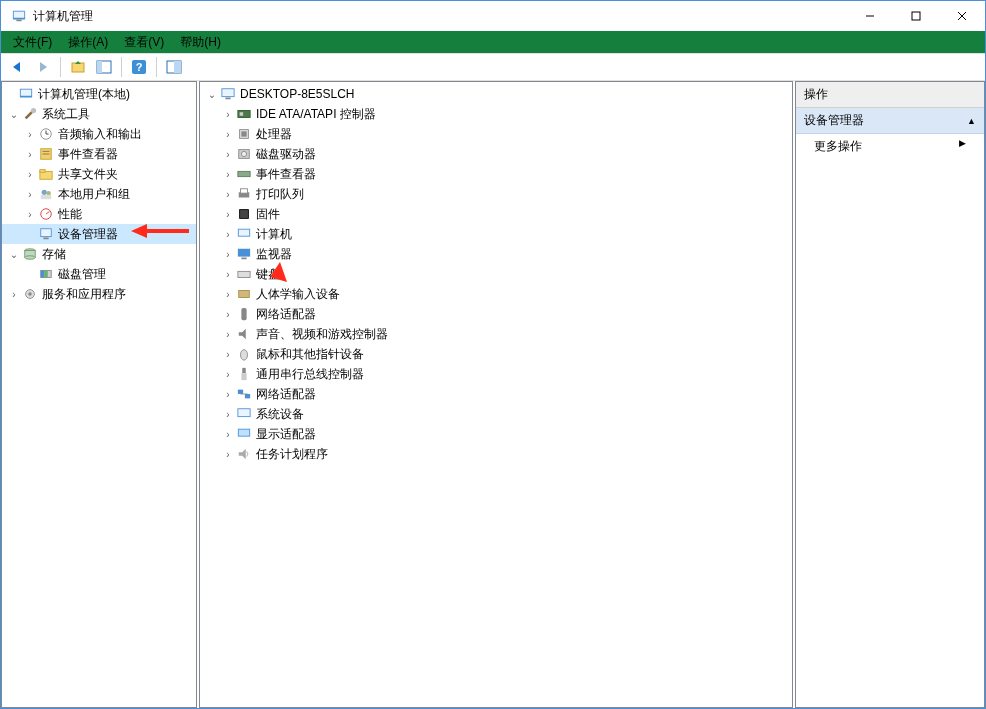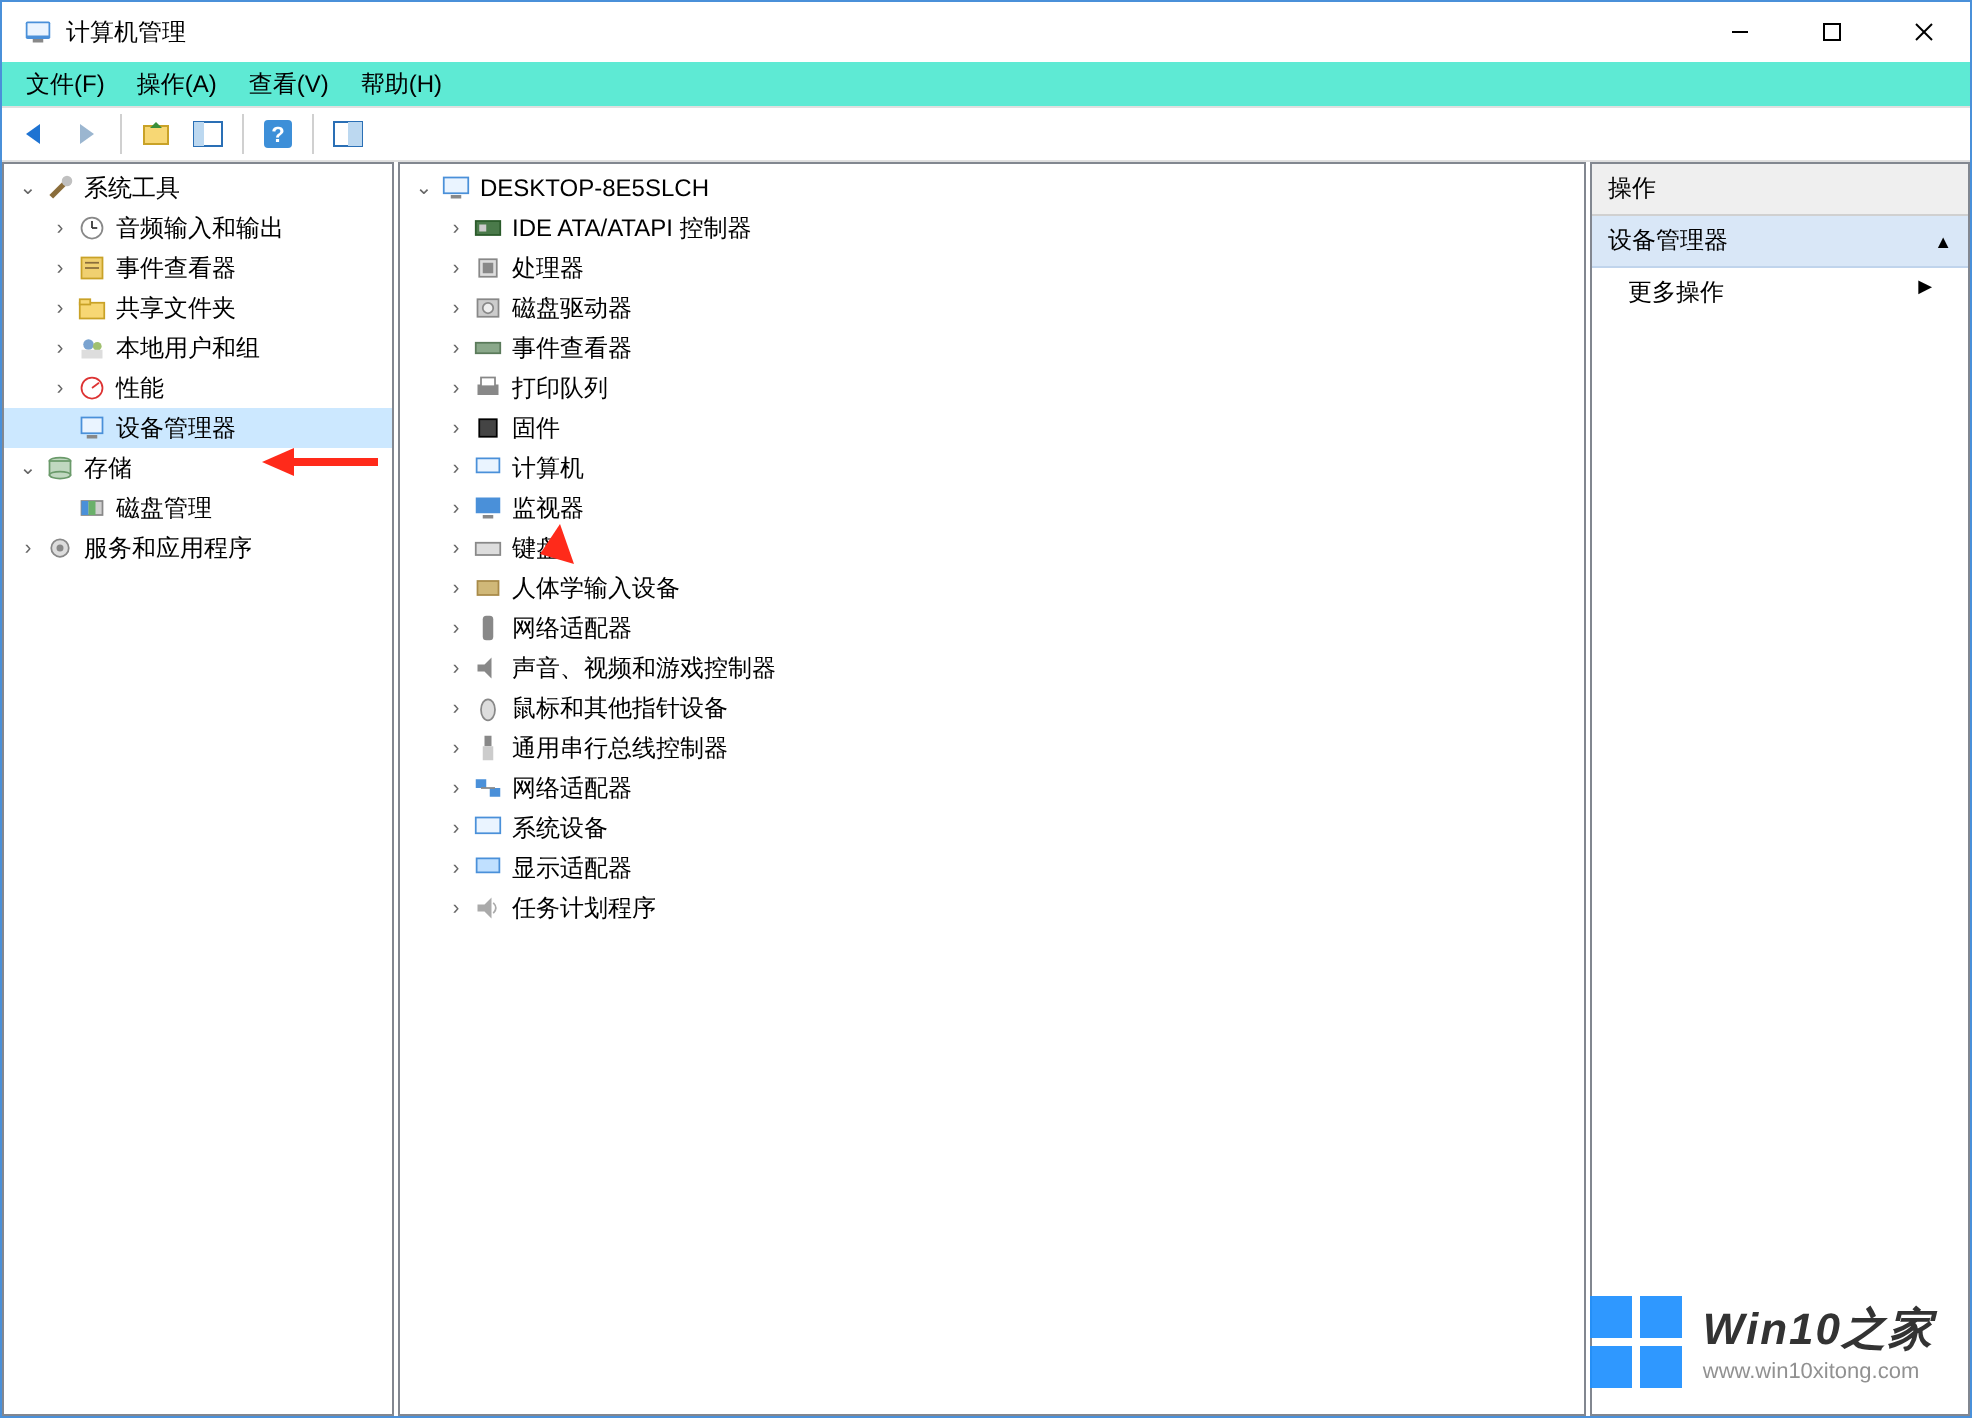--- a/index.html
+++ b/index.html
@@ -7,21 +7,21 @@
 .window { width: 986px; height: 709px; border: 1px solid #4a90d9; position: relative; background: #fff; display: flex; flex-direction: column; }
 
 
 .titlebar { height: 30px; display: flex; align-items: center; padding: 0 0 0 10px; background: #fff; }
 .titlebar-icon { width: 16px; height: 16px; margin-right: 6px; display: flex; align-items: center; justify-content: center; }
 .titlebar-text { flex: 1; font-size: 12px; }
 .win-controls { display: flex; height: 100%; }
 .win-btn { width: 46px; display: flex; align-items: center; justify-content: center; cursor: default; }
 
 
-.menubar { height: 22px; display: flex; align-items: center; padding: 0 4px; background: #5eead4; }
+.menubar { height: 22px; display: flex; align-items: center; padding: 0 4px; background: #15803d; }
 .menu-item { padding: 2px 8px; cursor: default; }
 
 
 .toolbar { height: 28px; display: flex; align-items: center; padding: 2px 4px; border-top: 1px solid #e0e0e0; border-bottom: 1px solid #e0e0e0; background: #fff; gap: 2px; }
 .tb-btn { width: 24px; height: 24px; display: flex; align-items: center; justify-content: center; border: 1px solid transparent; }
 .tb-sep { width: 1px; height: 20px; background: #d0d0d0; margin: 0 3px; }
 
 
 .main { flex: 1; display: flex; min-height: 0; }
 .panel { border: 1px solid #828790; background: #fff; overflow: auto; }
@@ -138,20 +138,30 @@
           <rect x="1" y="2" width="14" height="12" fill="none" stroke="#2a6fb5"></rect>
           <rect x="8" y="2" width="7" height="12" fill="#bcd8f0"></rect>
         </svg>
       </div>
   </div>
 
   <div class="main">
 
     <div class="panel left-panel">
       <div class="tree">
+        <div class="tree-row">
+          <span class="expander"></span>
+          <span class="tree-icon">
+              <svg class="ic" viewBox="0 0 16 16">
+                <rect x="1" y="2" width="14" height="10" fill="#4a90d9"></rect>
+                <rect x="2" y="3" width="12" height="7" fill="#eaf4ff"></rect>
+              </svg>
+            </span>
+          <span class="tree-label">计算机管理(本地)</span>
+        </div>
 
         <div class="tree-row">
           <span class="sp" style="width:4px"></span>
           <span class="expander">⌄</span>
           <span class="tree-icon">
               <svg class="ic" viewBox="0 0 16 16">
                 <path d="M3 13 L13 3" stroke="#8a6d3b" stroke-width="3"></path>
                 <circle cx="12" cy="4" r="3" fill="#c0c0c0"></circle>
               </svg>
             </span>
@@ -489,28 +499,14 @@
         <span class="tri">▶</span>
       </div>
     </div>
   </div>
 
   <svg class="red-arrow" style="position:absolute; left:130px; top:221px;" width="60" height="18">
     <line x1="58" y1="9" x2="14" y2="9" stroke="#ff2a1a" stroke-width="4"></line>
     <polygon points="0,9 16,2 16,16" fill="#ff2a1a"></polygon>
   </svg>
 
-  <div class="watermark">
-    <div class="wm-logo">
-      <svg viewBox="0 0 46 46">
-        <rect x="0" y="0" width="21" height="21" fill="#1e90ff"></rect>
-        <rect x="25" y="0" width="21" height="21" fill="#1e90ff"></rect>
-        <rect x="0" y="25" width="21" height="21" fill="#1e90ff"></rect>
-        <rect x="25" y="25" width="21" height="21" fill="#1e90ff"></rect>
-      </svg>
-    </div>
-    <div class="wm-text">
-      <div class="wm-title">Win10之家</div>
-      <div class="wm-sub">www.win10xitong.com</div>
-    </div>
-  </div>
 
 </div>
 
 </body></html>

